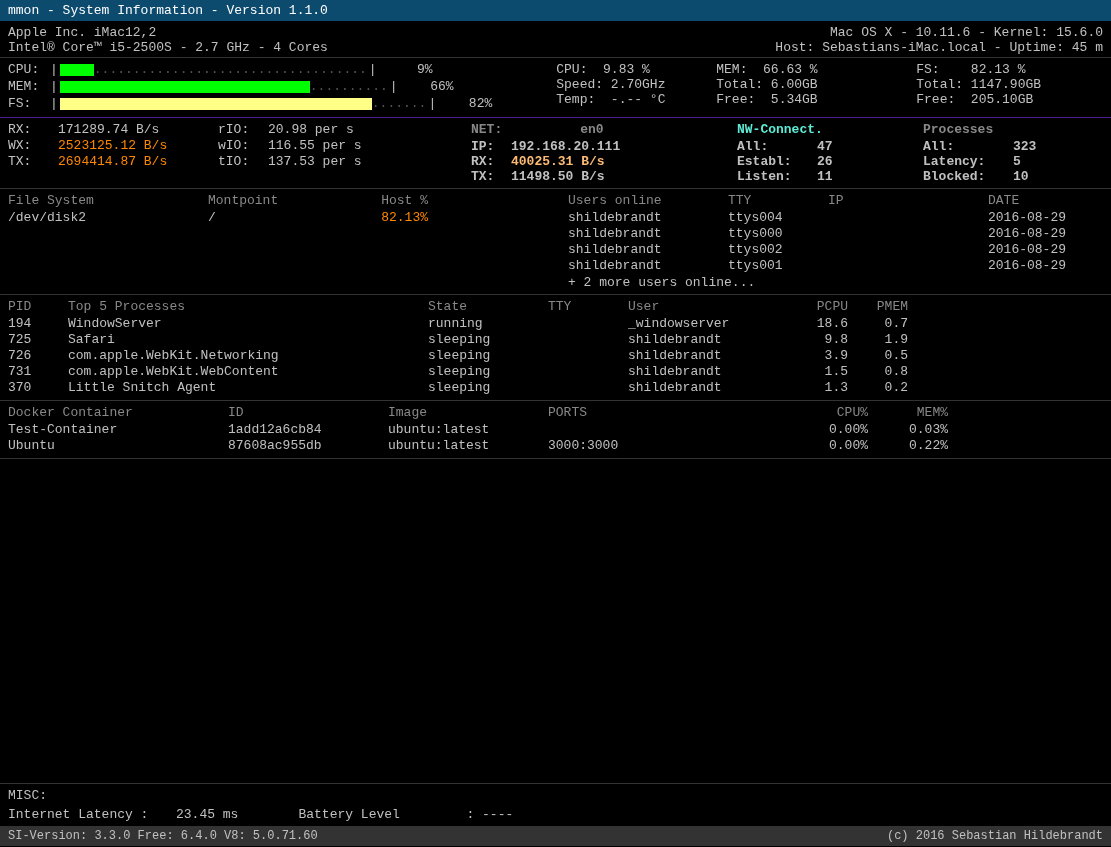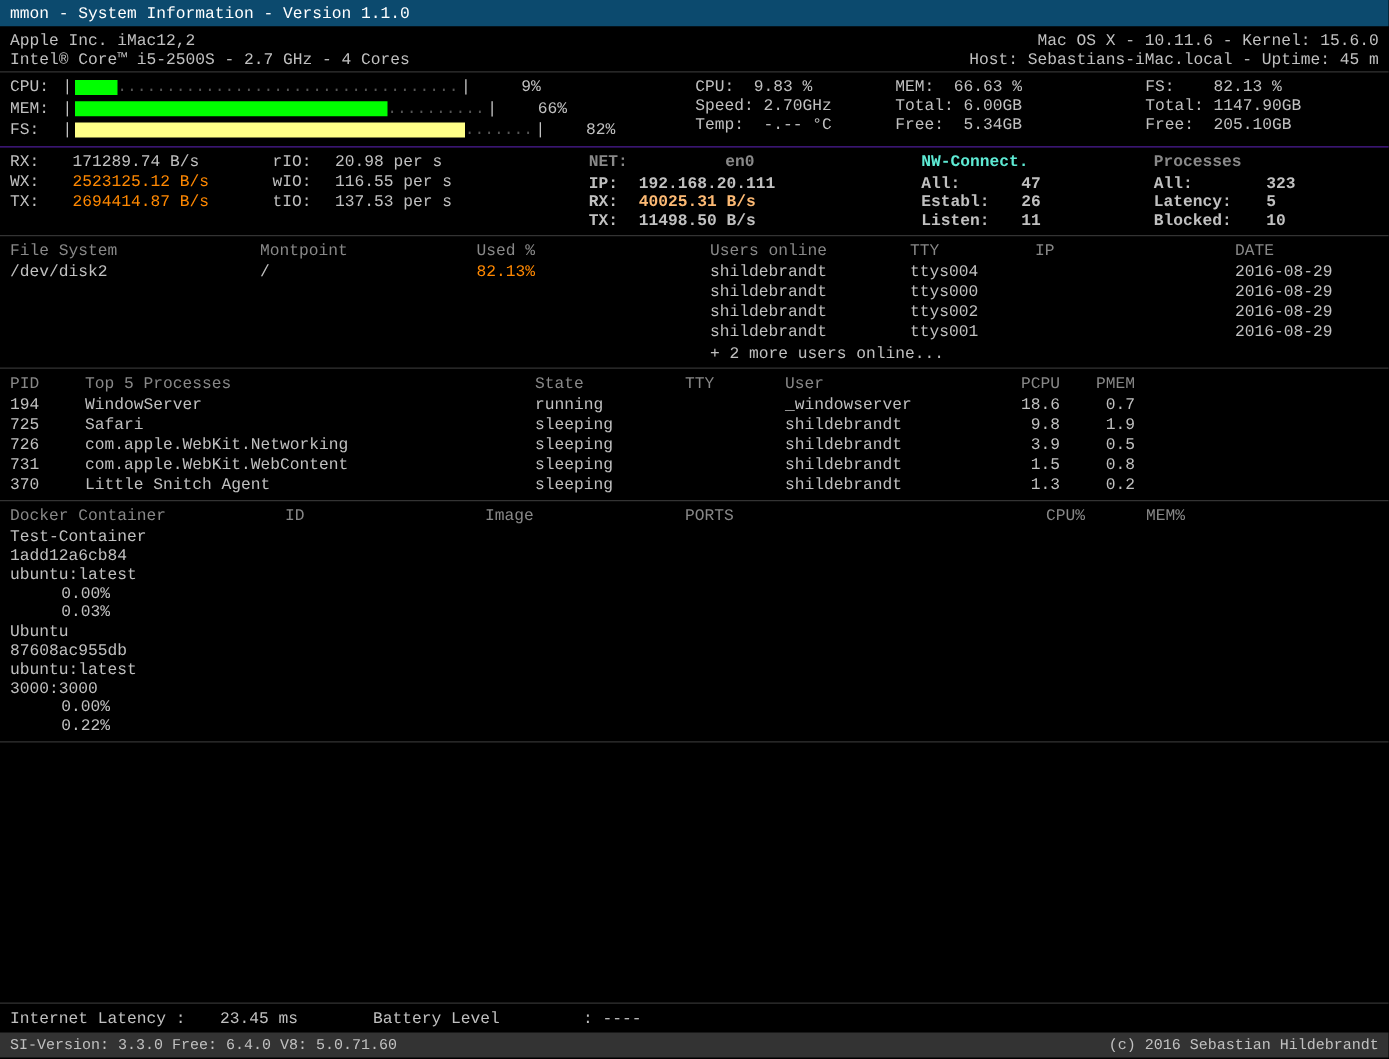--- a/index.html
+++ b/index.html
@@ -133,21 +133,21 @@
       border-bottom: 1px solid #333;
       padding: 4px 8px;
     }
     .docker-header { display: flex; color: #888; margin-bottom: 2px; }
     .docker-col1 { width: 220px; }
     .docker-col2 { width: 160px; }
     .docker-col3 { width: 160px; }
     .docker-col4 { width: 240px; }
     .docker-col5 { width: 80px; text-align: right; }
     .docker-col6 { width: 80px; text-align: right; }
-    .docker-row { display: flex; margin-bottom: 1px; flex-direction: column; }
+    .docker-row { display: flex; margin-bottom: 1px; }
     .docker-val { color: #c0c0c0; }
 
     
     .misc-section {
       border-top: 1px solid #333;
       padding: 4px 8px;
       margin-top: auto;
     }
     .misc-label { color: #c0c0c0; margin-bottom: 4px; }
     .misc-row { display: flex; gap: 60px; }
@@ -308,21 +308,21 @@
         </div>
       </div>
     </div>
   </div>
 
   <div class="fs-table-section">
     <div class="fs-table">
       <div class="fs-table-header">
         <span class="fs-th1">File System</span>
         <span class="fs-th2">Montpoint</span>
-        <span class="fs-th3">Used %</span>
+        <span class="fs-th3">Host %</span>
       </div>
       <div class="fs-table-row">
         <span class="fs-td1">/dev/disk2</span>
         <span class="fs-td2">/</span>
         <span class="fs-td3">82.13%</span>
       </div>
     </div>
 
     <div class="users-section">
       <div class="users-header">
@@ -439,20 +439,21 @@
       <span class="docker-col3 docker-val">ubuntu:latest</span>
       <span class="docker-col4 docker-val">3000:3000</span>
       <span class="docker-col5 docker-val">0.00%</span>
       <span class="docker-col6 docker-val">0.22%</span>
     </div>
   </div>
 
   <div style="flex:1; min-height:20px;"></div>
 
   <div class="misc-section">
+    <div class="misc-label">MISC:</div>
     <div class="misc-row">
       <div class="misc-item">
         <span class="misc-key">Internet Latency :</span>
         <span class="misc-val">23.45 ms</span>
       </div>
       <div class="misc-item">
         <span class="misc-key">Battery Level</span>
         <span class="misc-val">:   ----</span>
       </div>
     </div>

